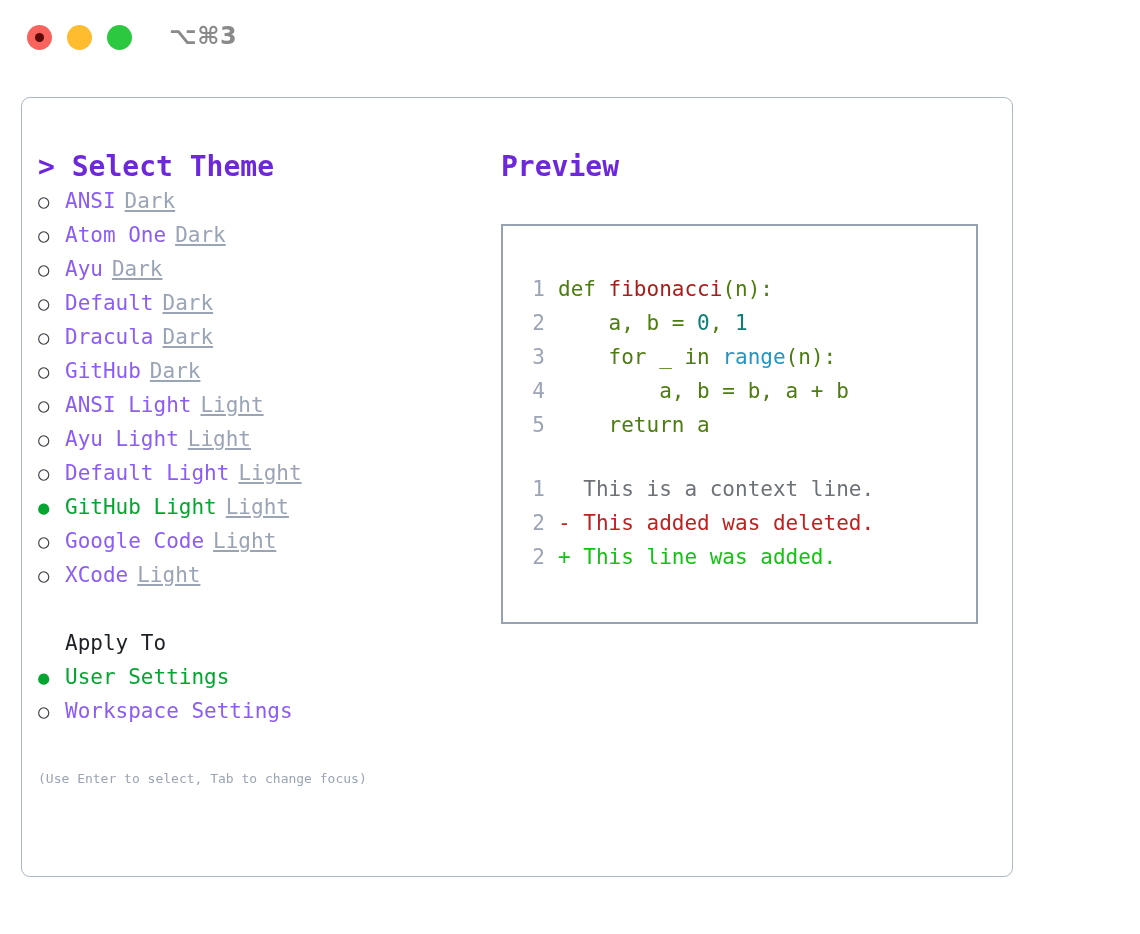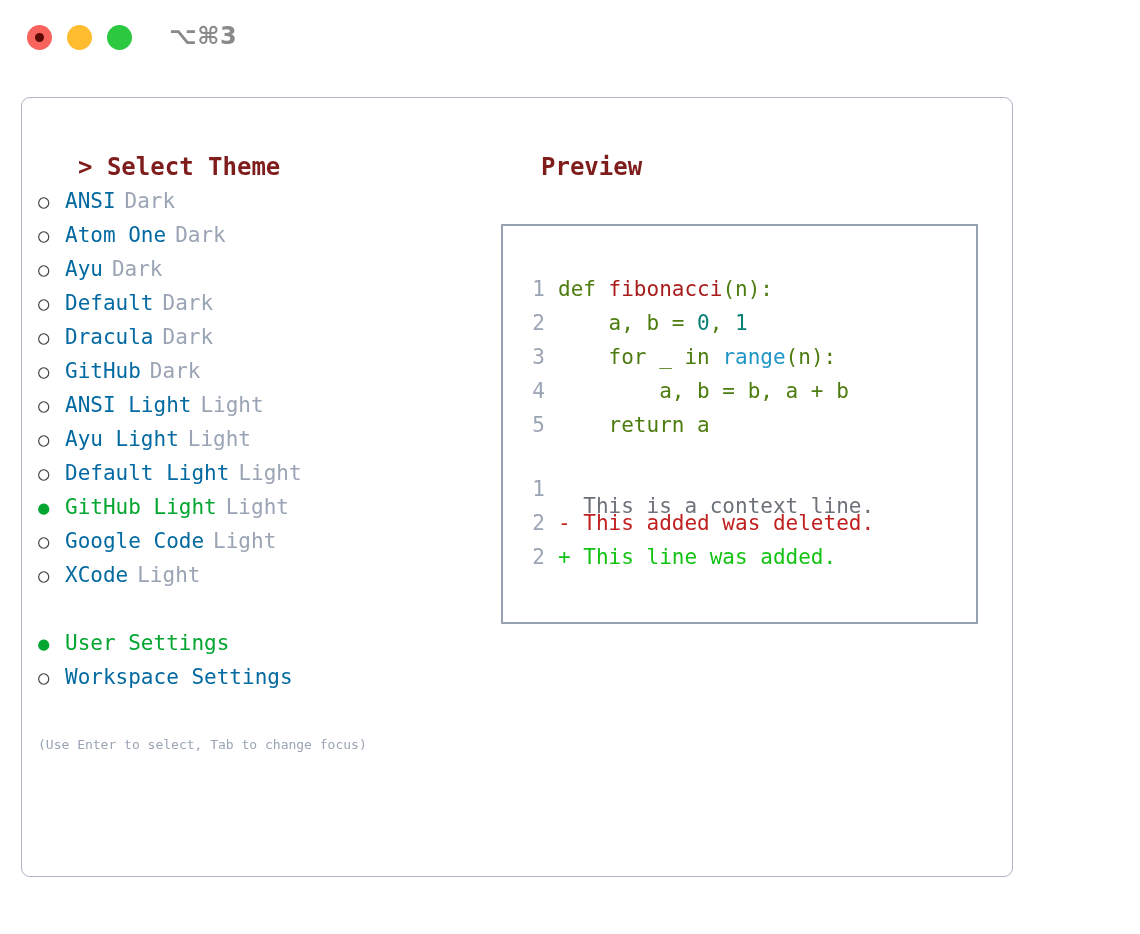--- a/index.html
+++ b/index.html
@@ -76,49 +76,49 @@
     background: #ffffff;
   }
 
   
   .left-col {
     position: absolute;
     left: 16px; top: 52px;
     width: 450px;
   }
   .section-title {
-    font-size: 24px;
+    font-size: 28px;
     font-weight: bold;
-    color: #7f1d1d;
-    line-height: 34px;
-    white-space: pre;
-    margin-left: 40px;
+    color: #6d28d9;
+    line-height: 34px;
+    white-space: pre;
   }
   .theme-list { margin-top: 0; }
   .row {
     display: flex;
     align-items: baseline;
     line-height: 34px;
     height: 34px;
     font-size: 21px;
     white-space: pre;
   }
   .marker {
     width: 27px;
     flex: 0 0 27px;
     font-size: 19px;
     color: #3b3f45;
     display: inline-block;
   }
   .marker.sel { color: #04a531; }
-  .row-label { color: #0369a1; }
+  .row-label { color: #8b5cf6; }
   .row.selected .row-label { color: #04a531; }
   .row-badge {
     color: #9aa4b4;
     margin-left: 9px;
+    text-decoration: underline;
   }
 
   .apply-title {
     font-size: 21px;
     color: #1d2025;
     line-height: 34px;
     height: 34px;
     padding-left: 27px;
     white-space: pre;
   }
@@ -163,21 +163,21 @@
     margin-right: 13px;
   }
   .code-text { color: #2f3338; }
   .blank-line { height: 30px; }
 
   .tok-fn    { color: #a91c1c; }
   .tok-num   { color: #0b8076; }
   .tok-call  { color: #1f96c8; }
   .tok-plain { color: #4d7c0f; }
 
-  .diff-ctx { color: #6d7278; margin-top: 17px; }
+  .diff-ctx { color: #6d7278; }
   .diff-del { color: #c02020; }
   .diff-add { color: #13c313; }
 </style>
 </head>
 <body>
 
 <div class="window">
 
   <div class="titlebar">
     <div class="dots">
@@ -201,20 +201,21 @@
           <div class="row"><span class="marker">○</span><span class="row-label">GitHub</span><span class="row-badge">Dark</span></div>
           <div class="row"><span class="marker">○</span><span class="row-label">ANSI Light</span><span class="row-badge">Light</span></div>
           <div class="row"><span class="marker">○</span><span class="row-label">Ayu Light</span><span class="row-badge">Light</span></div>
           <div class="row"><span class="marker">○</span><span class="row-label">Default Light</span><span class="row-badge">Light</span></div>
           <div class="row selected"><span class="marker sel">●</span><span class="row-label">GitHub Light</span><span class="row-badge">Light</span></div>
           <div class="row"><span class="marker">○</span><span class="row-label">Google Code</span><span class="row-badge">Light</span></div>
           <div class="row"><span class="marker">○</span><span class="row-label">XCode</span><span class="row-badge">Light</span></div>
         </div>
 
       <div class="spacer-34"></div>
+      <div class="apply-title">Apply To</div>
       <div class="apply-list">
           <div class="row selected"><span class="marker sel">●</span><span class="row-label">User Settings</span></div>
           <div class="row"><span class="marker">○</span><span class="row-label">Workspace Settings</span></div>
         </div>
 
       <div class="hint">(Use Enter to select, Tab to change focus)</div>
     </div>
 
     <div class="right-col">
       <div class="section-title">Preview</div>

